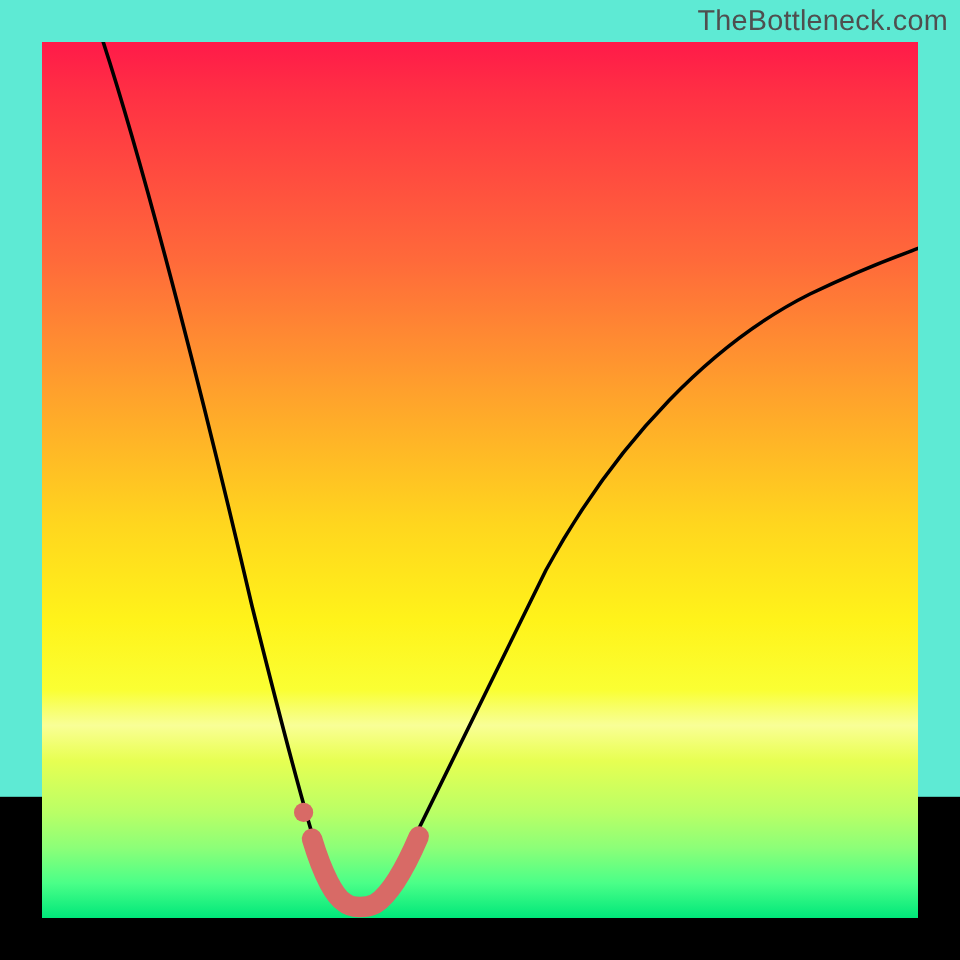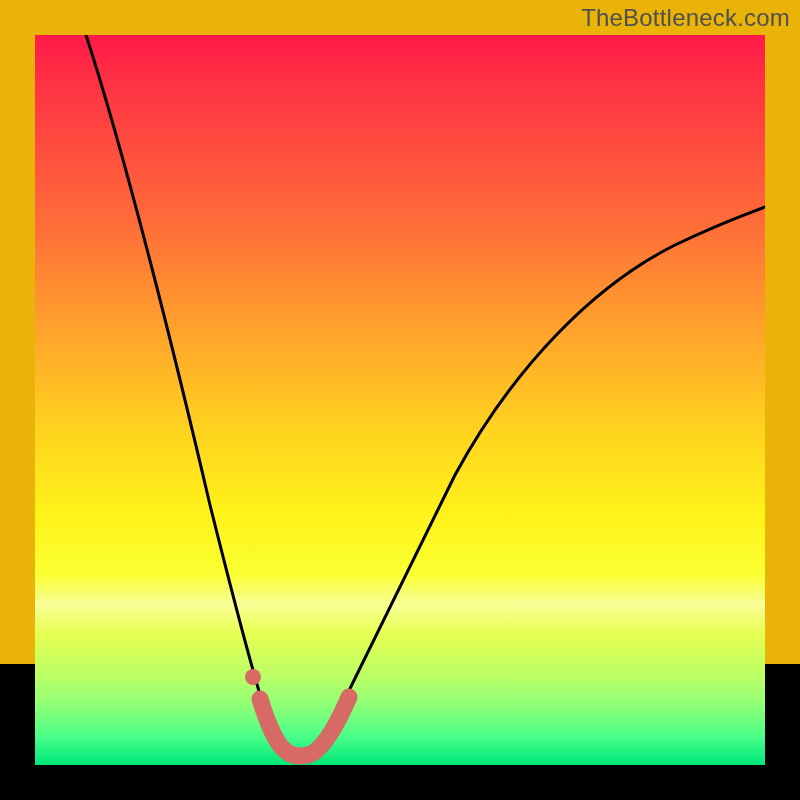--- a/index.html
+++ b/index.html
@@ -8,21 +8,21 @@
     width: 800px;
     height: 800px;
     background: #000;
     overflow: hidden;
     font-family: Arial, Helvetica, sans-serif;
   }
   .outer {
     position: relative;
     width: 800px;
     height: 664px;
-    background: #eab308;
+    background: #5eead4;
   }
   .watermark {
     position: absolute;
     top: 4px;
     right: 10px;
     color: #4f4f4f;
     font-size: 24px;
     font-weight: 500;
     letter-spacing: 0.2px;
     user-select: none;

